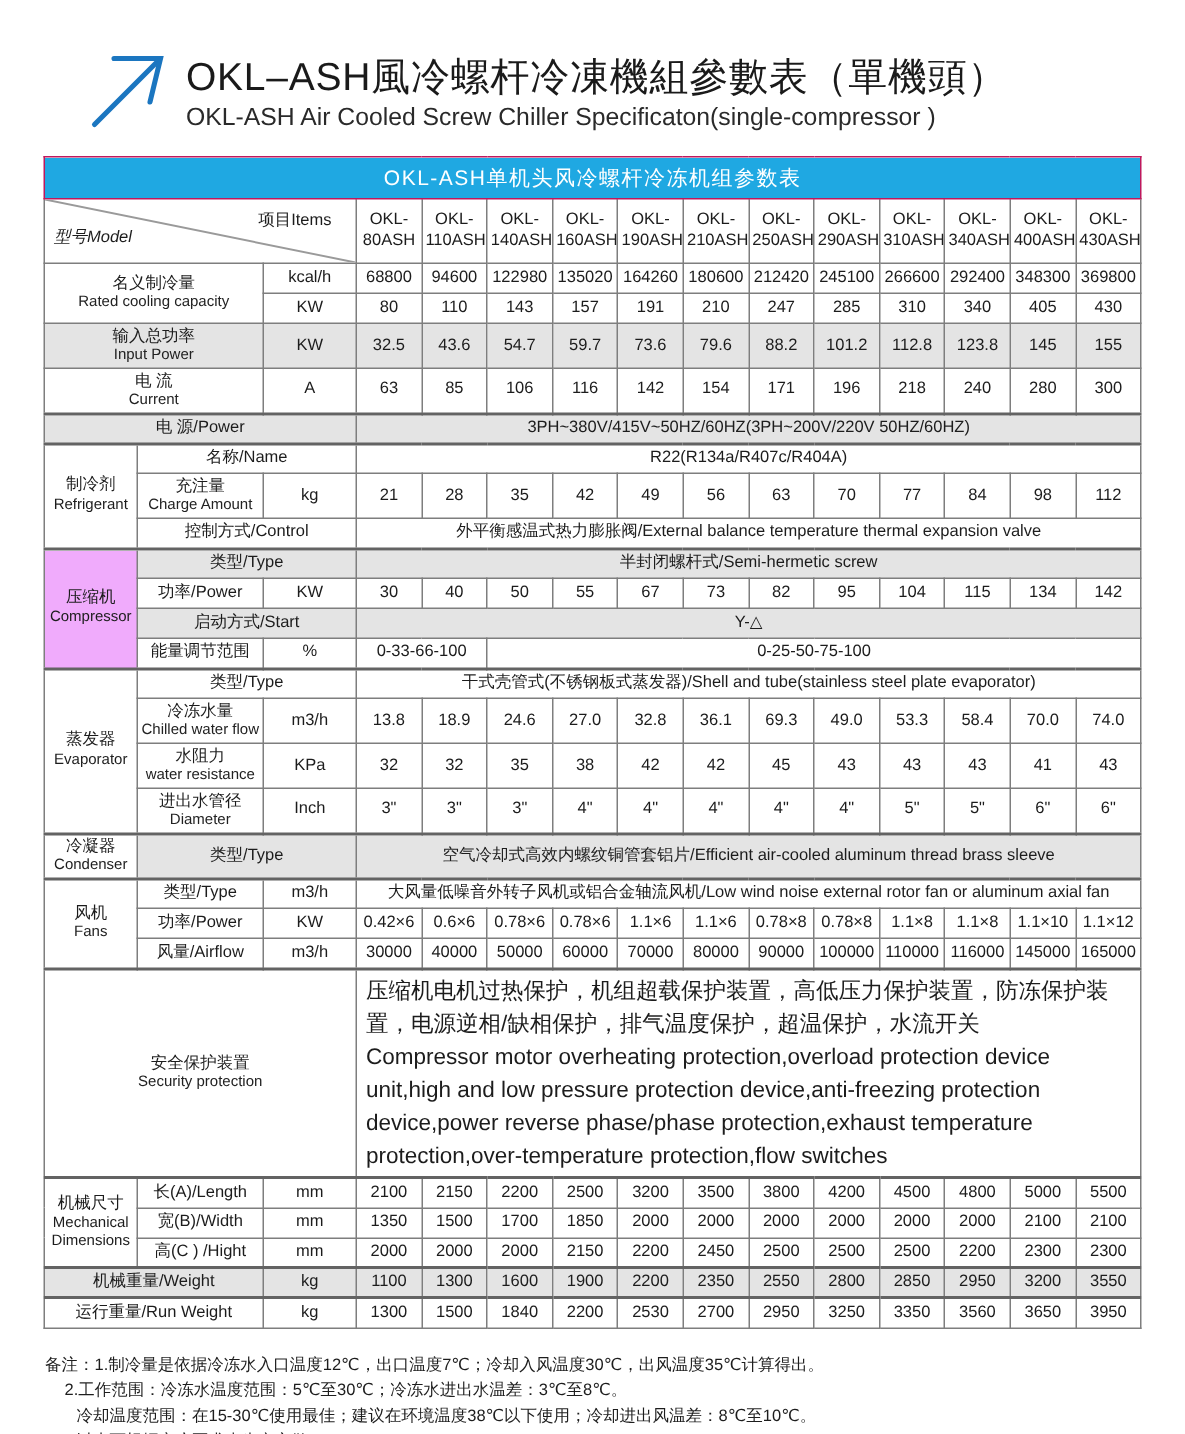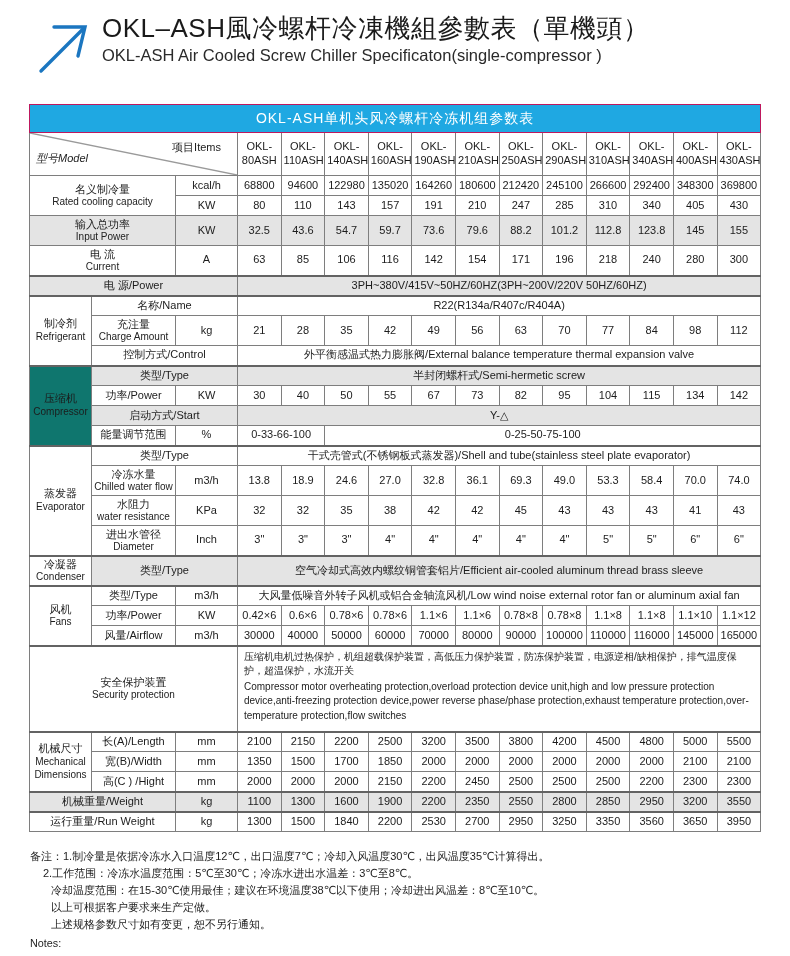--- a/index.html
+++ b/index.html
@@ -2,21 +2,21 @@
 <html><head>
 <meta charset="utf-8">
 <style>
   html,body{margin:0;padding:0;background:#ffffff;}
   body{
     width:790px;height:956px;overflow:hidden;
     font-family:"Liberation Sans","DejaVu Sans",sans-serif;
     color:#222;-webkit-font-smoothing:antialiased;
   }
   
-  .page-header{display:flex;align-items:flex-start;padding:14px 0 0 34px;height:74px;}
+  .page-header{display:flex;align-items:flex-end;padding:14px 0 0 56px;height:74px;}
   .logo{width:62px;height:58px;flex:0 0 62px;margin-top:4px;}
   .titles{margin-left:6px;}
   .title-zh{font-size:26px;letter-spacing:.5px;color:#1a1a1a;line-height:1.15;}
   .title-en{font-size:16.5px;color:#2a2a2a;margin-top:2px;}
   
   table.spec{
     border-collapse:collapse;table-layout:fixed;
     width:732px;margin:16px 0 0 29px;
     font-size:11px;color:#1c1c1c;
   }
@@ -38,21 +38,21 @@
   tr.sec td{border-top:2px solid #636363;}
   .rh{height:20px;}
   .rh2{height:30px;}
   .lbl2 div{line-height:1.2;}
   .lbl2 .en{font-size:10px;color:#222;}
   .grp div{line-height:1.25;}
   .grp .en{font-size:10px;}
   .long{font-size:11px;}
   .sec-protect{height:86px;}
   .sec-protect .prot{
-    text-align:left;font-size:10px;line-height:1.45;padding:3px 6px;vertical-align:top;
+    text-align:left;font-size:15px;line-height:1.45;padding:3px 6px;vertical-align:top;
   }
   .sec-protect .prot .zh{margin-bottom:1px;}
   
   .notes{margin:16px 0 0 30px;font-size:11px;color:#1d1d1d;width:740px;}
   .notes-zh div{line-height:1.55;}
   .notes-zh div:nth-child(2){margin-left:13px;}
   .notes-zh div:nth-child(n+3){margin-left:21px;}
   .notes-en{margin-top:2px;}
   .notes-en div{line-height:1.5;font-size:10.8px;}
 </style>
@@ -227,21 +227,21 @@
         <td>84</td>
         <td>98</td>
         <td>112</td>
       </tr>
   <tr class="rh">
     <td colspan="2">控制方式/Control</td>
     <td colspan="12" class="long">外平衡感温式热力膨胀阀/External balance temperature thermal expansion valve</td>
   </tr>
 
   <tr class="rh shaded sec">
-    <td rowspan="4" class="grp" style="background:#0f766e">
+    <td rowspan="4" class="grp" style="background:#f0abfc">
       <div>压缩机</div>
       <div class="en">Compressor</div>
     </td>
     <td colspan="2">类型/Type</td>
     <td colspan="12" class="long">半封闭螺杆式/Semi-hermetic screw</td>
   </tr>
   <tr class="rh">
     <td>功率/Power</td>
     <td>KW</td>
   <td>30</td>

